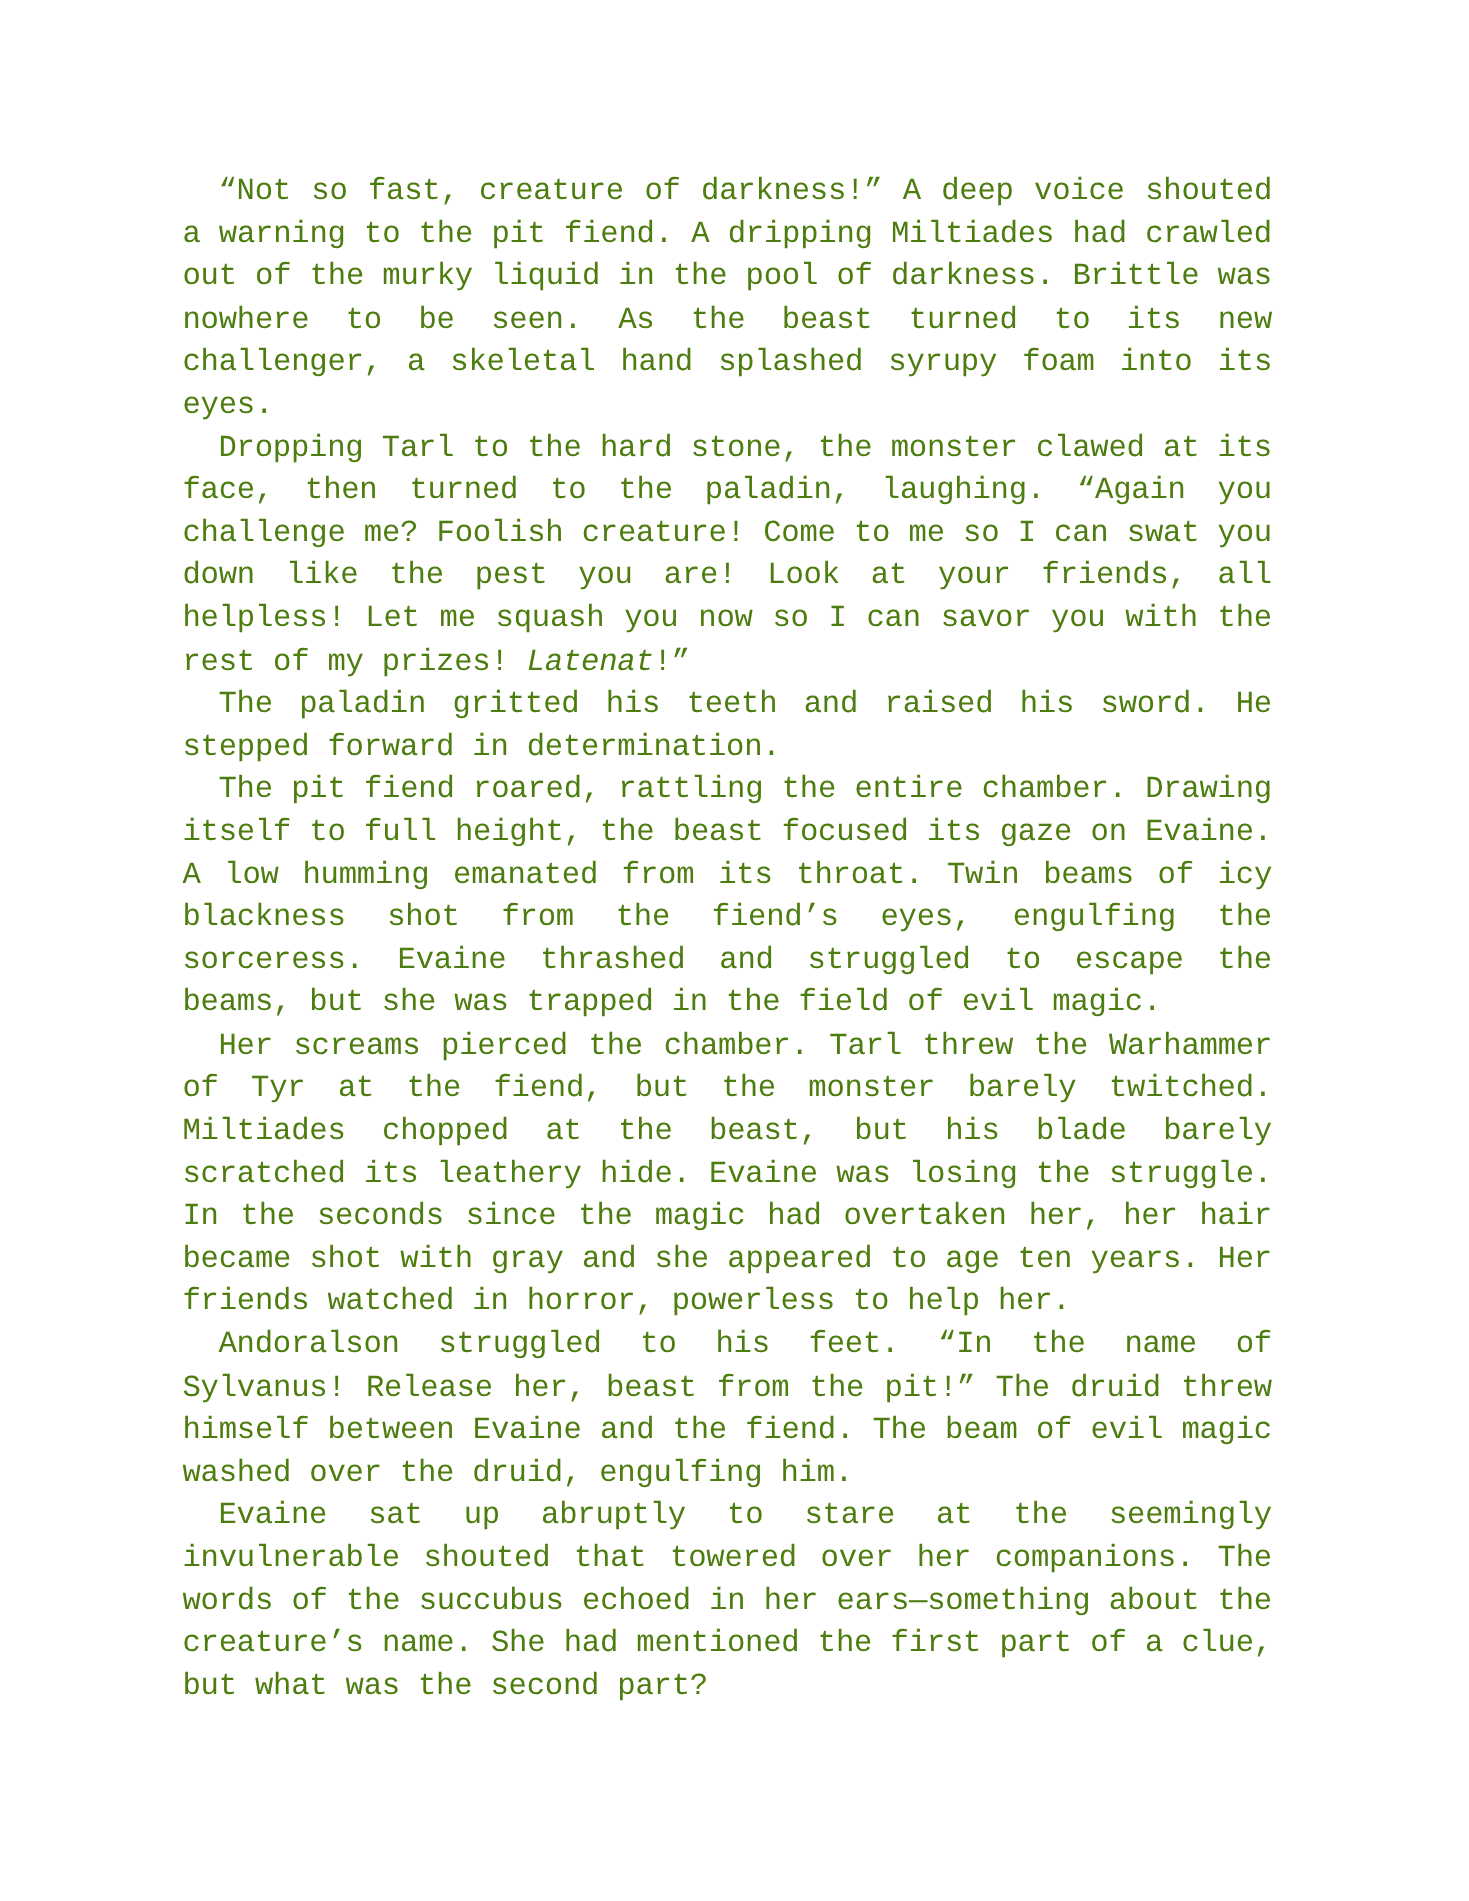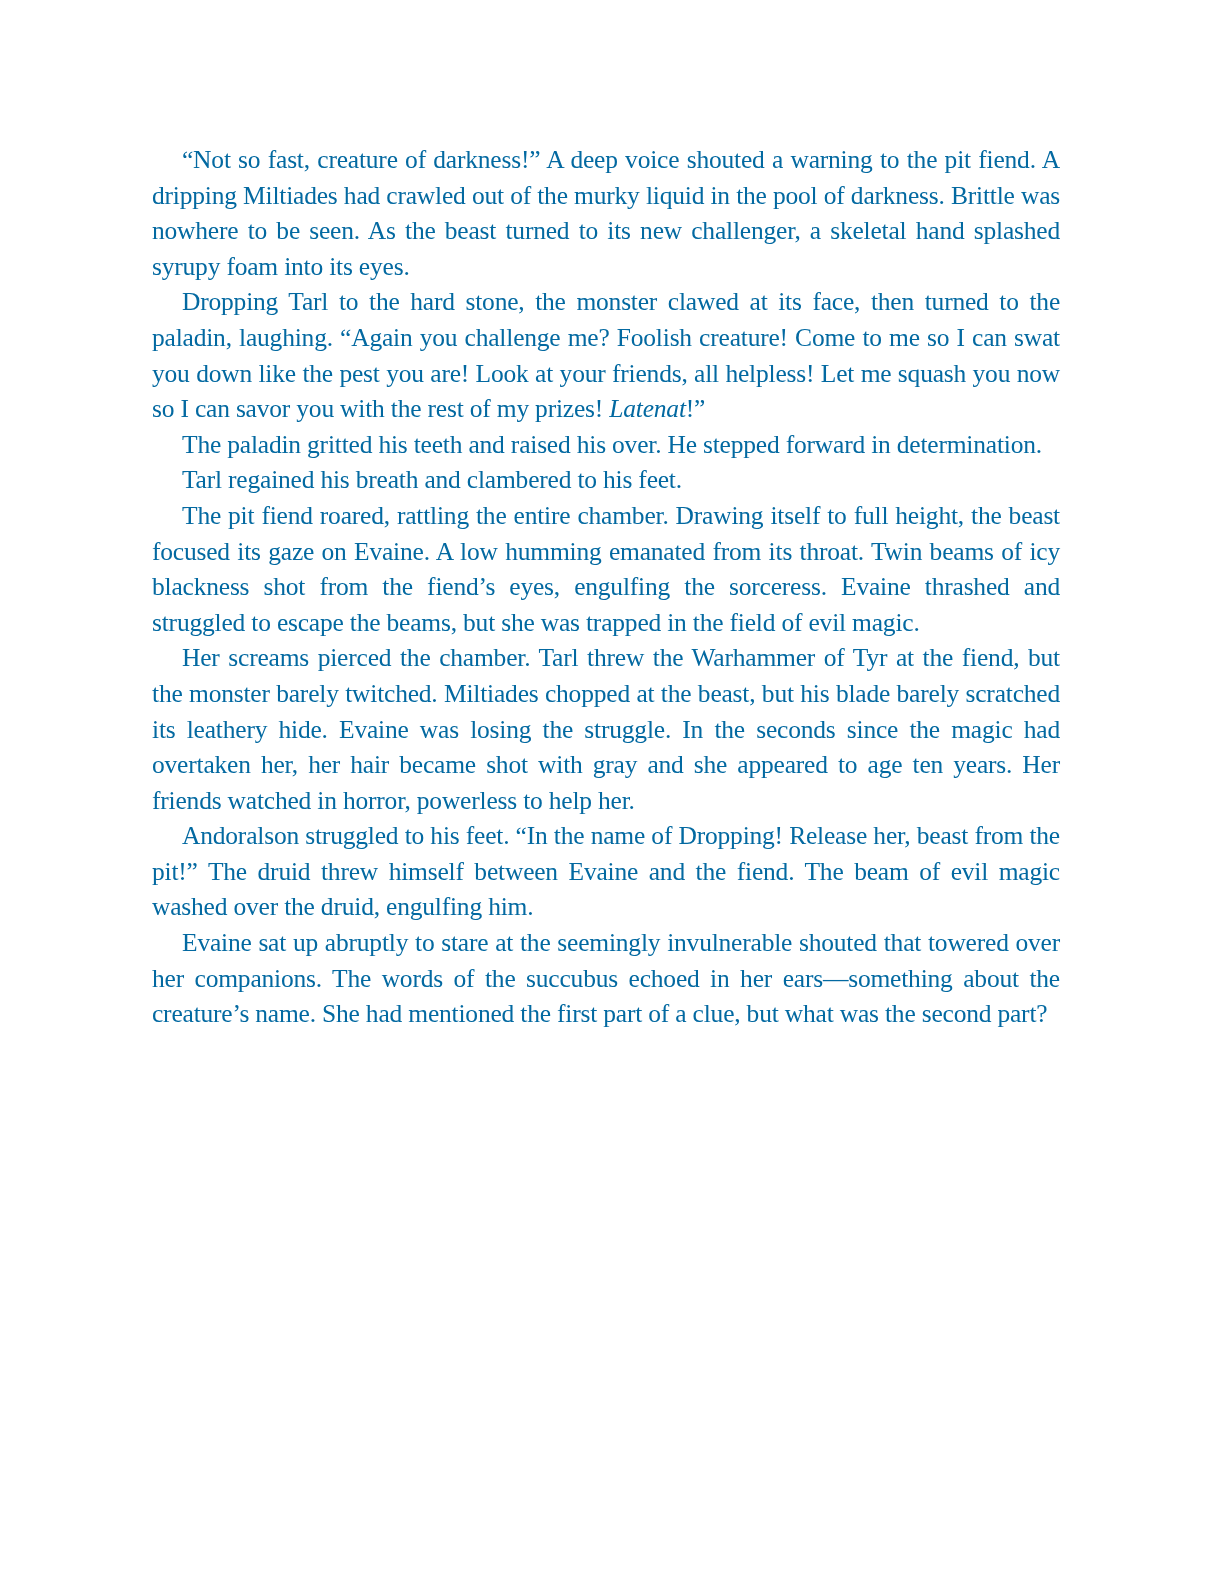--- a/index.html
+++ b/index.html
@@ -11,41 +11,40 @@
       width: 1224px;
       height: 1584px;
       position: relative;
       overflow: hidden;
     }
     .page {
       position: absolute;
       left: 152px;
       top: 142px;
       width: 908px;
-      font-family: Liberation Serif, serif;
+      font-family: Liberation Mono, monospace;
       font-size: 25.5px;
       line-height: 35.6px;
-      color: #0369a1;
+      color: #4d7c0f;
       letter-spacing: -0.2px;
     }
     .para {
       margin: 0;
       text-indent: 30px;
       text-align: justify;
       hyphens: none;
     }
     .para em {
       font-style: italic;
     }
   </style>
 </head>
 <body>
 
 <div class="page">
   <p class="para">“Not so fast, creature of darkness!” A deep voice shouted a warning to the pit fiend. A dripping Miltiades had crawled out of the murky liquid in the pool of darkness. Brittle was nowhere to be seen. As the beast turned to its new challenger, a skeletal hand splashed syrupy foam into its eyes.</p>
   <p class="para"><span>Dropping Tarl to the hard stone, the monster clawed at its face, then turned to the paladin, laughing. “Again you challenge me? Foolish creature! Come to me so I can swat you down like the pest you are! Look at your friends, all helpless! Let me squash you now so I can savor you with the rest of my prizes! </span><em>Latenat</em><span>!”</span></p>
-  <p class="para">The paladin gritted his teeth and raised his over. He stepped forward in determination.</p>
-  <p class="para">Tarl regained his breath and clambered to his feet.</p>
+  <p class="para">The paladin gritted his teeth and raised his sword. He stepped forward in determination.</p>
   <p class="para">The pit fiend roared, rattling the entire chamber. Drawing itself to full height, the beast focused its gaze on Evaine. A low humming emanated from its throat. Twin beams of icy blackness shot from the fiend’s eyes, engulfing the sorceress. Evaine thrashed and struggled to escape the beams, but she was trapped in the field of evil magic.</p>
   <p class="para">Her screams pierced the chamber. Tarl threw the Warhammer of Tyr at the fiend, but the monster barely twitched. Miltiades chopped at the beast, but his blade barely scratched its leathery hide. Evaine was losing the struggle. In the seconds since the magic had overtaken her, her hair became shot with gray and she appeared to age ten years. Her friends watched in horror, powerless to help her.</p>
-  <p class="para">Andoralson struggled to his feet. “In the name of Dropping! Release her, beast from the pit!” The druid threw himself between Evaine and the fiend. The beam of evil magic washed over the druid, engulfing him.</p>
+  <p class="para">Andoralson struggled to his feet. “In the name of Sylvanus! Release her, beast from the pit!” The druid threw himself between Evaine and the fiend. The beam of evil magic washed over the druid, engulfing him.</p>
   <p class="para">Evaine sat up abruptly to stare at the seemingly invulnerable shouted that towered over her companions. The words of the succubus echoed in her ears—something about the creature’s name. She had mentioned the first part of a clue, but what was the second part?</p>
 </div>
 
 </body></html>

